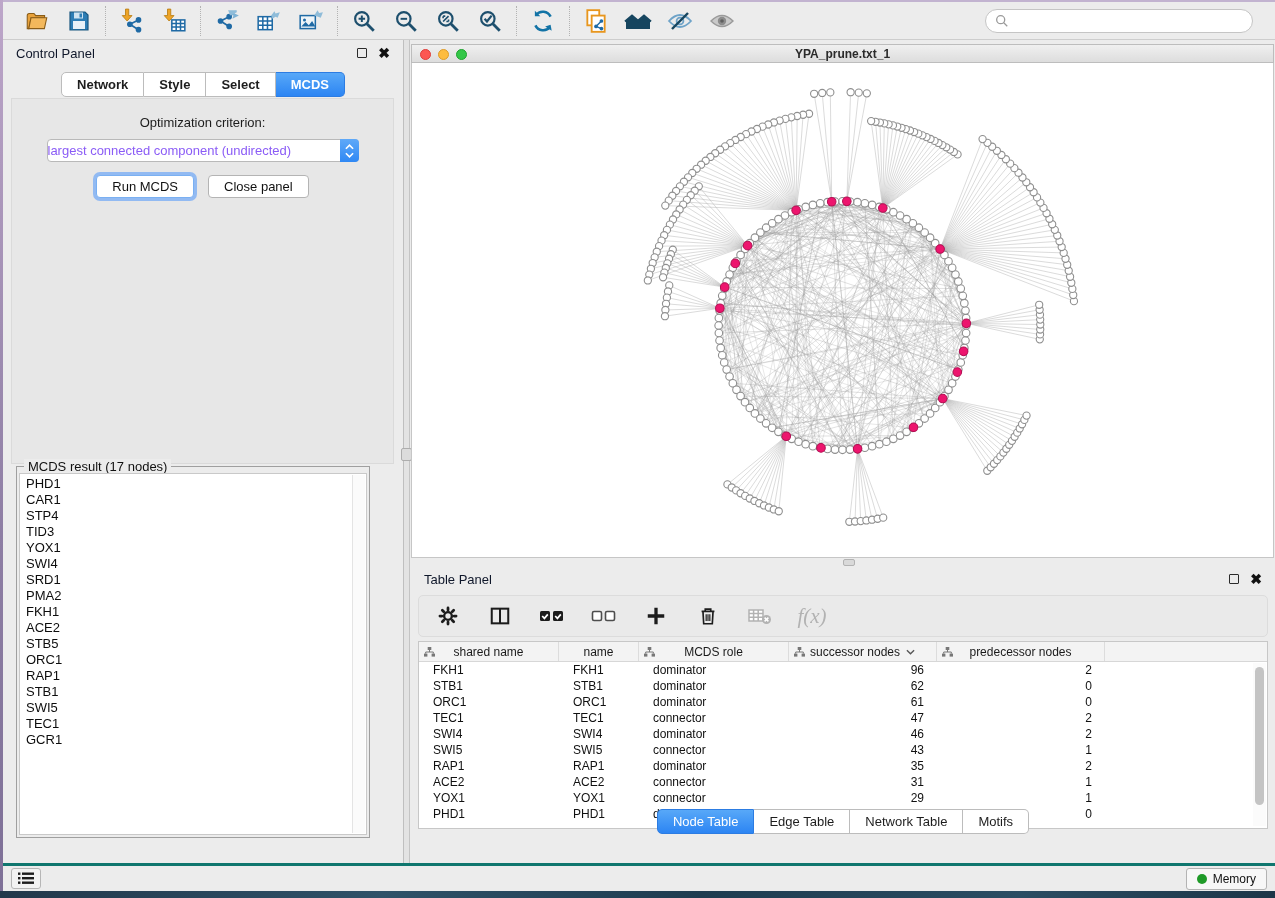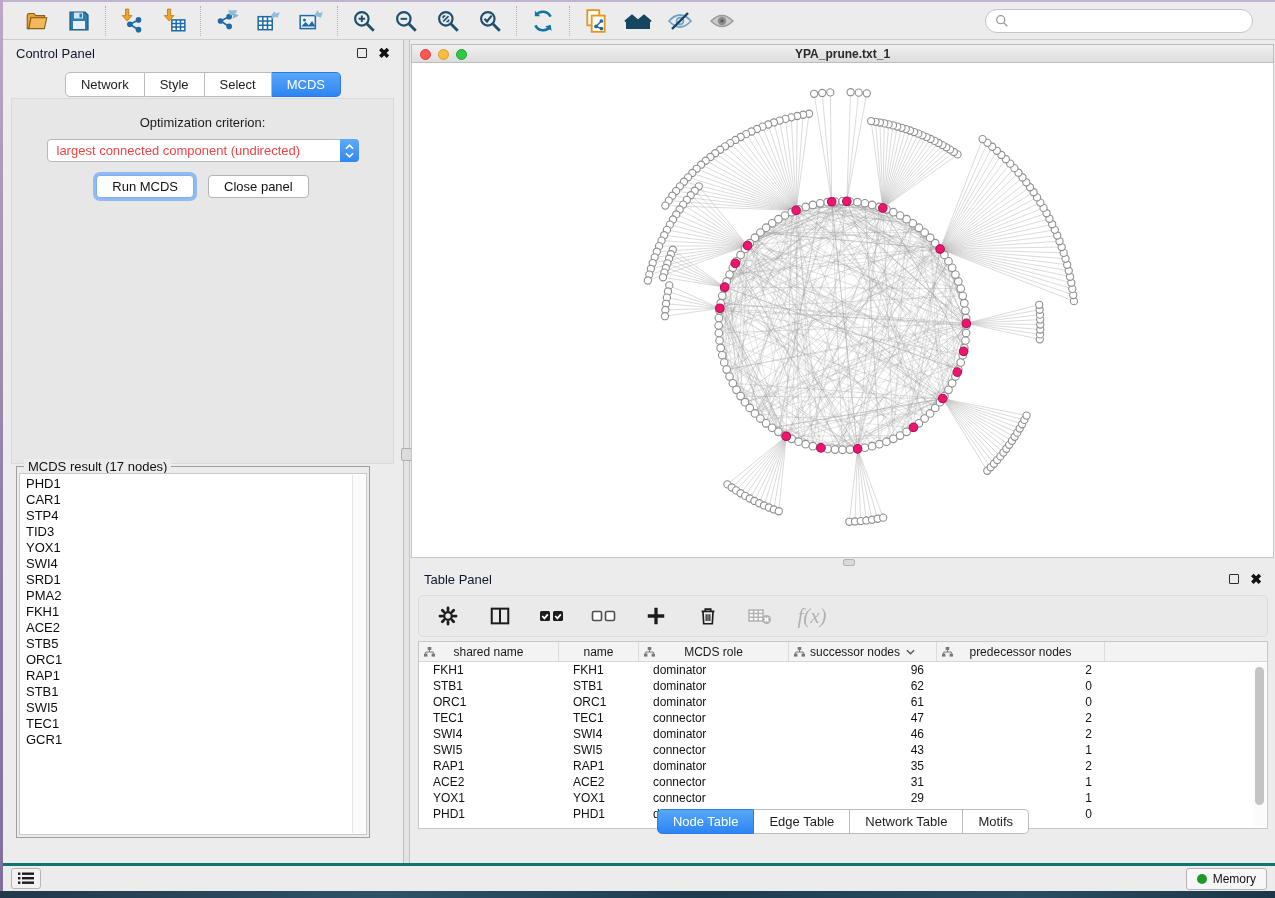--- a/index.html
+++ b/index.html
@@ -25,34 +25,34 @@
 
   
   .control-panel { position:absolute; top:40px; left:3px; width:401px; bottom:35px; background:#ececec;
     border-right:1px solid #bfbfbf; }
   .panel-header { height:26px; display:flex; align-items:center; padding:0 13px; }
   .panel-title { font-size:13px; color:#0f172a; }
   .panel-header .hicons { margin-left:auto; display:flex; align-items:center; gap:11px; }
   .float-box { width:10px; height:10px; border:1.6px solid #2b2b2b; border-radius:1px; cursor:pointer; }
   .close-x { font-size:14px; font-weight:bold; color:#111; line-height:10px; cursor:pointer; }
 
-  .cp-tabs { position:absolute; top:32px; left:0; right:0; display:flex; justify-content:center; }
+  .cp-tabs { position:absolute; top:32px; left:0; right:0; display:flex; justify-content:center;font-weight:bold; }
   .segmented { display:inline-flex; }
   .seg { background:#fff; border:1px solid #bcbcbc; border-left:none; padding:4px 15px; font-size:13px;
     color:#1d1d1d; cursor:pointer; white-space:nowrap; }
   .seg:first-child { border-left:1px solid #bcbcbc; border-radius:5px 0 0 5px; }
   .seg:last-child { border-radius:0 5px 5px 0; }
   .seg.active { background:linear-gradient(#58a8f8,#2c85f3); border-color:#2c7ce2; color:#fff; }
 
   .cp-content { position:absolute; top:58px; left:8px; right:9px; height:366px; background:#e7e7e7;
     border:1px solid #dadada; }
   .opt-label { text-align:center; font-size:13px; color:#1c1c1c; margin-top:16px; }
   .dropdown { margin:9px auto 0 auto; width:312px; height:23px; background:#fff; border:1px solid #b9b9b9;
     border-radius:4px; display:flex; align-items:center; cursor:pointer; }
-  .dropdown .dval { flex:1; font-size:13px; color:#ef4444; padding-left:9px; white-space:nowrap; }
+  .dropdown .dval { flex:1; font-size:13px; color:#8b5cf6; white-space:nowrap; }
   .dropdown .stepper { width:19px; height:23px; margin:-1px; border-radius:0 4px 4px 0;
     background:linear-gradient(#5fa9f8,#2f88f4); display:flex; flex-direction:column; align-items:center; justify-content:center; gap:2px; }
   .btn-row { display:flex; justify-content:center; gap:14px; margin-top:13px; }
   .mac-btn { background:#fff; border:1px solid #b4b4b4; border-radius:4px; font-size:13px; color:#111;
     padding:3px 15px; font-family:inherit; cursor:pointer; }
   .mac-btn.focused { box-shadow:0 0 0 3px rgba(77,150,252,.55); border-color:#7ab0f2; }
 
   .mcds-group { position:absolute; top:426px; left:13px; right:33px; height:372px;
     border:1px solid #9f9f9f; background:#ececec; }
   .mcds-legend { position:absolute; top:-8px; left:7px; background:#ececec; padding:0 4px; font-size:13px; color:#111; }

